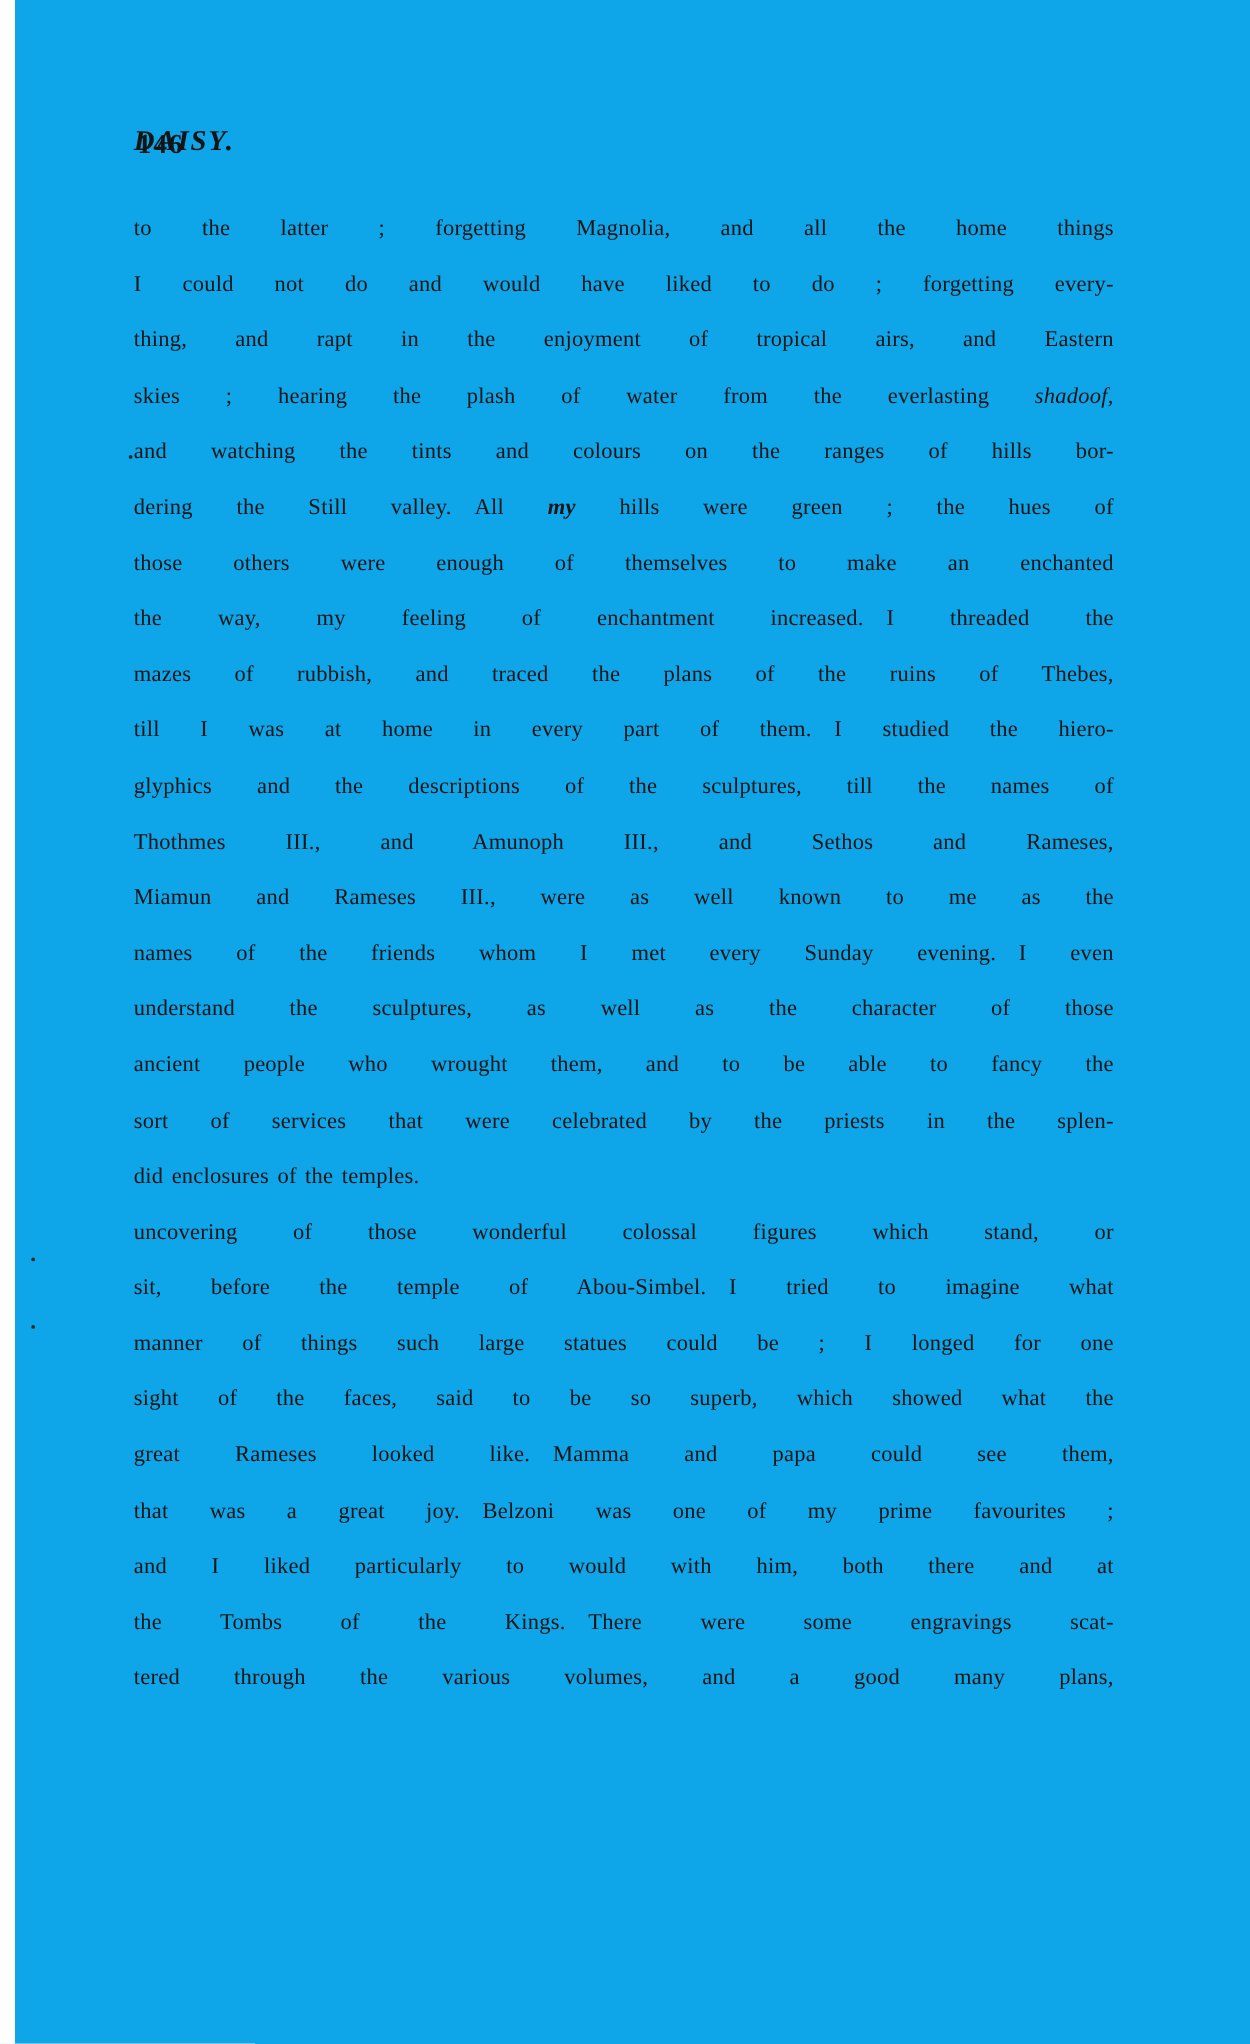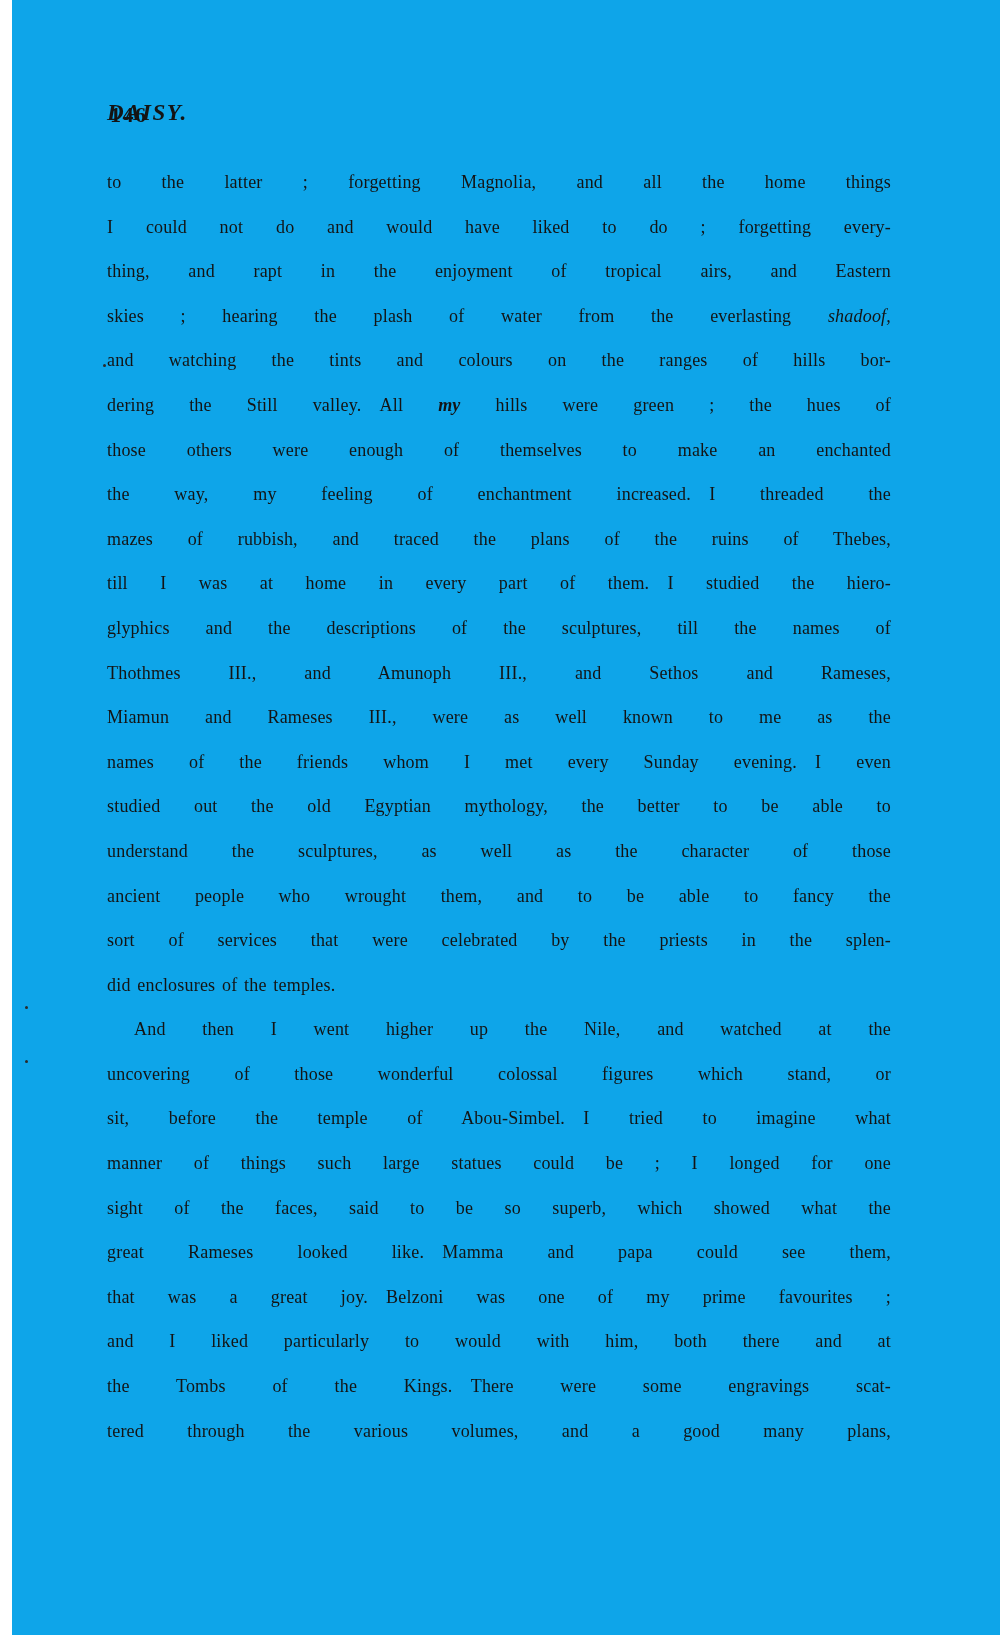--- a/index.html
+++ b/index.html
@@ -90,26 +90,24 @@
       <div class="line"><span>and watching the tints and colours on the ranges of hills bor-</span></div>
       <div class="line"><span>dering the Still valley. All </span><span class="it b">my</span><span> hills were green ; the hues of</span></div>
       <div class="line"><span>those others were enough of themselves to make an enchanted</span></div>
       <div class="line"><span>the way, my feeling of enchantment increased. I threaded the</span></div>
       <div class="line"><span>mazes of rubbish, and traced the plans of the ruins of Thebes,</span></div>
       <div class="line"><span>till I was at home in every part of them. I studied the hiero-</span></div>
       <div class="line"><span>glyphics and the descriptions of the sculptures, till the names of</span></div>
       <div class="line"><span>Thothmes III., and Amunoph III., and Sethos and Rameses,</span></div>
       <div class="line"><span>Miamun and Rameses III., were as well known to me as the</span></div>
       <div class="line"><span>names of the friends whom I met every Sunday evening. I even</span></div>
-      <div class="line"><span>studied out the old Egyptian mythology, the better to be able to</span></div>
       <div class="line"><span>understand the sculptures, as well as the character of those</span></div>
       <div class="line"><span>ancient people who wrought them, and to be able to fancy the</span></div>
       <div class="line"><span>sort of services that were celebrated by the priests in the splen-</span></div>
       <div class="line last"><span>did enclosures of the temples.</span></div>
-      <div class="line indent"><span>And then I went higher up the Nile, and watched at the</span></div>
       <div class="line"><span>uncovering of those wonderful colossal figures which stand, or</span></div>
       <div class="line"><span>sit, before the temple of Abou-Simbel. I tried to imagine what</span></div>
       <div class="line"><span>manner of things such large statues could be ; I longed for one</span></div>
       <div class="line"><span>sight of the faces, said to be so superb, which showed what the</span></div>
       <div class="line"><span>great Rameses looked like. Mamma and papa could see them,</span></div>
       <div class="line"><span>that was a great joy. Belzoni was one of my prime favourites ;</span></div>
       <div class="line"><span>and I liked particularly to would with him, both there and at</span></div>
       <div class="line"><span>the Tombs of the Kings. There were some engravings scat-</span></div>
       <div class="line"><span>tered through the various volumes, and a good many plans,</span></div>
     </div>

